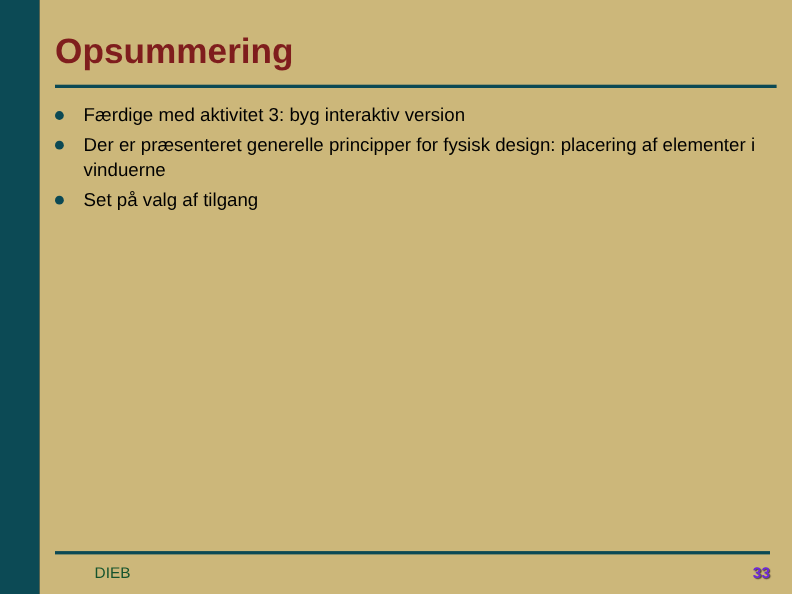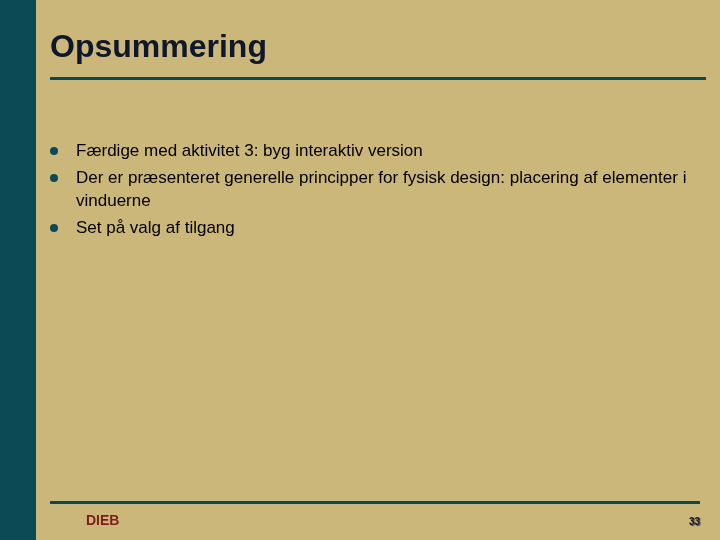--- a/index.html
+++ b/index.html
@@ -23,39 +23,38 @@
     display: flex;
     flex-direction: column;
   }
   .header {
     padding: 28px 20px 6px 14px;
   }
   .title {
     font-family: Verdana, sans-serif;
     font-size: 32px;
     font-weight: bold;
-    color: #0f172a;
+    color: #7f1d1d;
     letter-spacing: 0px;
   }
   .hr-wrap {
     padding: 0 14px 0 14px;
     margin-top: 6px;
   }
   .rule {
     height: 3px;
     background: #0b4954;
     width: 100%;
   }
   .content {
     padding: 14px 28px 0 14px;
     flex: 1;
   }
   ul.bullets {
     list-style: none;
-    margin-top: 46px;
   }
   ul.bullets li {
     display: flex;
     align-items: flex-start;
     margin-bottom: 4px;
   }
   .dot {
     width: 8px;
     height: 8px;
     background: #0b4954;
@@ -82,27 +81,27 @@
     width: 100%;
     margin-bottom: 8px;
   }
   .foot-row {
     display: flex;
     justify-content: space-between;
     align-items: baseline;
   }
   .foot-left {
     font-size: 14px;
-    color: #7f1d1d;
-    font-weight: bold;
+    color: #14532d;
+    font-weight: normal;
     padding-left: 36px;
   }
   .foot-right {
-    font-size: 10px;
-    color: #0f172a;
+    font-size: 14px;
+    color: #6d28d9;
     font-weight: bold;
     text-shadow: 1px 1px 1px rgba(0,0,0,0.6);
   }
 </style>
 </head>
 <body>
 
 <div class="left-rail"></div>
 
 <div class="slide">

